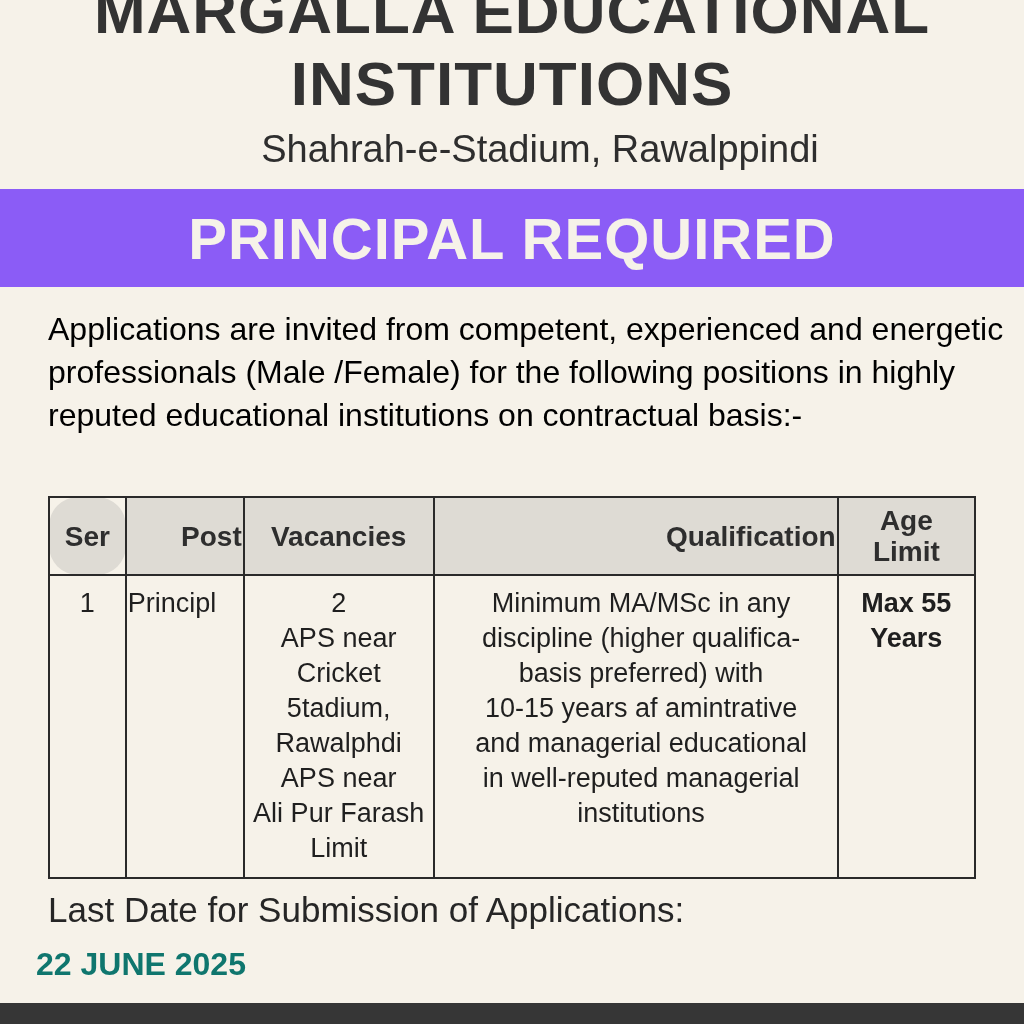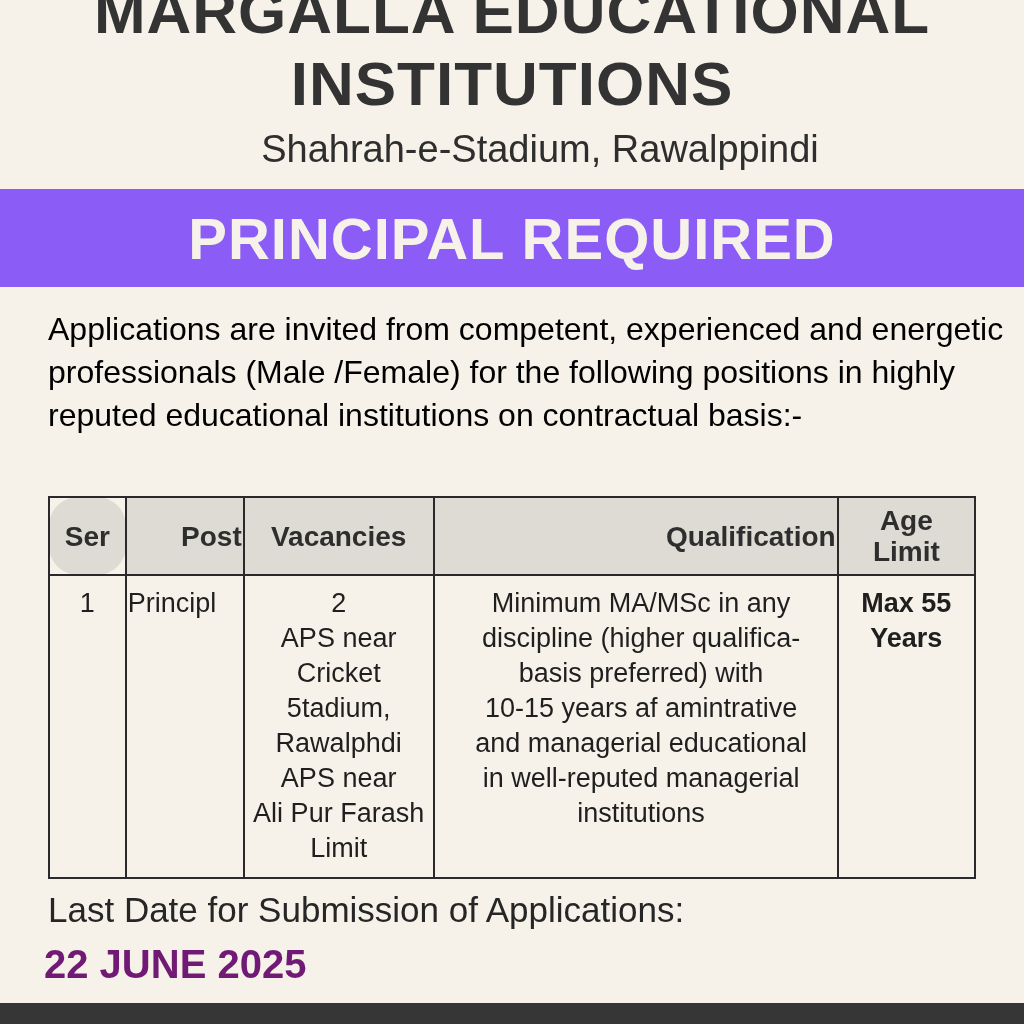--- a/index.html
+++ b/index.html
@@ -52,22 +52,22 @@
   .c-vac { width: 188px; text-align: center; }
   .c-qual { width: 398px; text-align: left; padding-left: 12px; }
   .c-age { width: 140px; text-align: center; font-weight: bold; }
   th.c-post, th.c-qual { text-align: right; padding-left: 0; }
   .line { display: block; white-space: nowrap; text-align: center; }
   .deadline-label {
     position: absolute; top: 888px; left: 48px;
     font-size: 35px; line-height: 44px; color: #262626;
   }
   .deadline-date {
-    position: absolute; top: 940px; left: 44px;
-    font-size: 40px; line-height: 48px; font-weight: bold; color: #701a75;
+    position: absolute; top: 940px; left: 36px;
+    font-size: 32px; line-height: 48px; font-weight: bold; color: #0f766e;
   }
   .footer-bar {
     position: absolute; top: 1003px; left: 0; width: 1024px; height: 21px;
     background: #363636;
   }
 </style>
 </head>
 <body>
 
 <div class="title title-line1">MARGALLA EDUCATIONAL</div>

